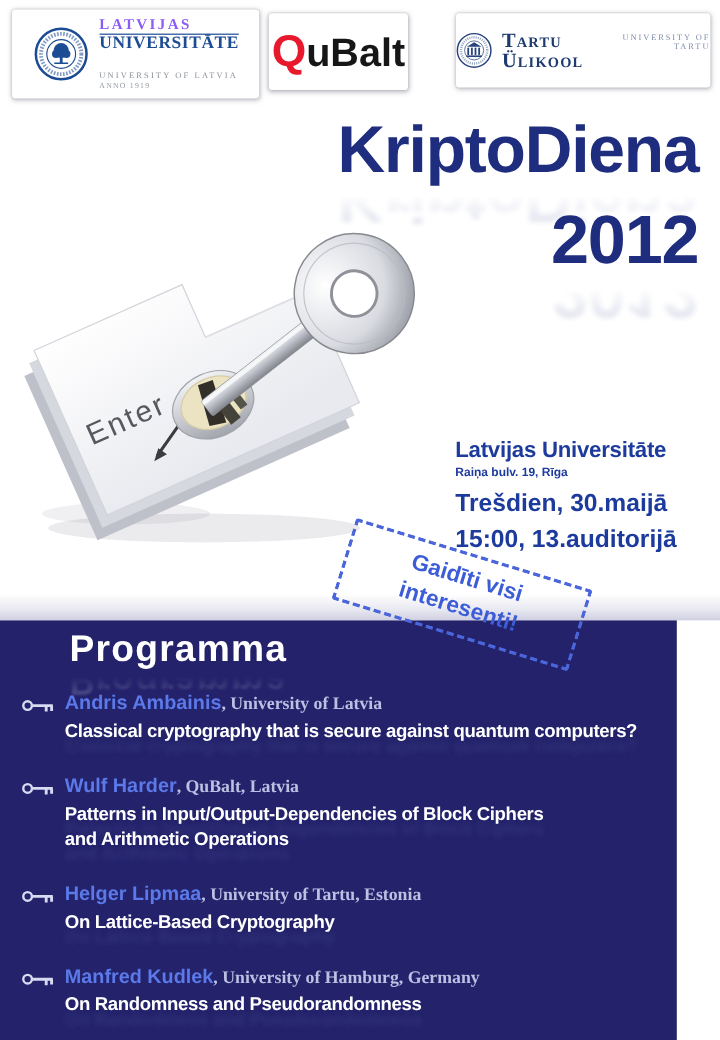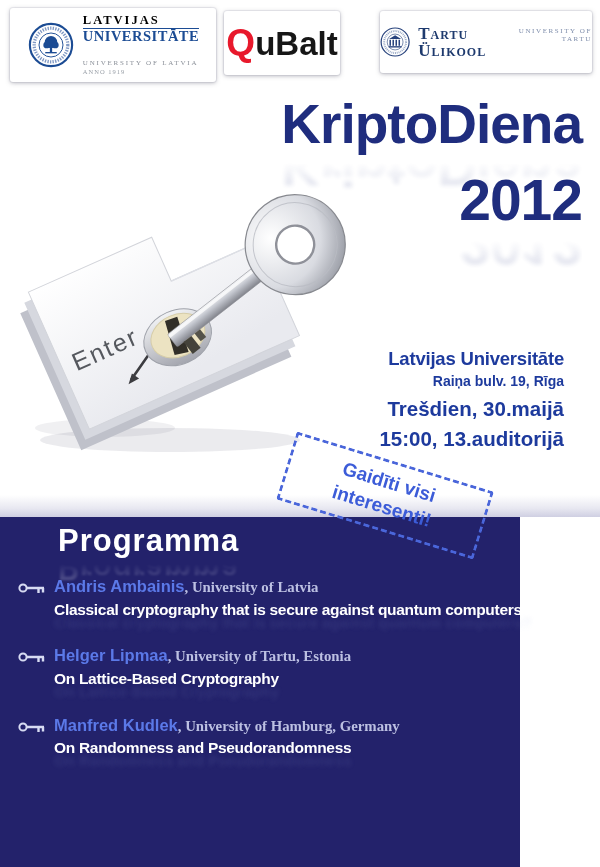--- a/index.html
+++ b/index.html
@@ -5,21 +5,21 @@
   html,body{margin:0;padding:0;background:#fff;}
   body{width:600px;height:867px;font-family:"Liberation Sans",sans-serif;-webkit-font-smoothing:antialiased;}
   .poster{position:relative;width:600px;height:867px;overflow:hidden;background:#fff;}
 
   
   .logo-card{position:absolute;background:#fff;border-radius:3px;
     box-shadow:0 1px 4px rgba(110,110,125,.5),0 0 0 1px #f2f2f5;
     display:flex;align-items:center;justify-content:center;}
   #lu-card{left:10px;top:8px;width:198px;height:74px;gap:8px;padding:0 4px;}
   .lu-text{display:flex;flex-direction:column;line-height:1.05;}
-  .lu-name1{font-family:"Liberation Serif",serif;font-weight:bold;color:#000000;font-size:12.5px;letter-spacing:2px;border-bottom:1px solid #1c4c94;padding-bottom:1px;}
+  .lu-name1{font-family:"Liberation Serif",serif;font-weight:bold;color:#8b5cf6;font-size:12.5px;letter-spacing:2px;border-bottom:1px solid #1c4c94;padding-bottom:1px;}
   .lu-name2{font-family:"Liberation Serif",serif;font-weight:bold;color:#1c4c94;font-size:14.5px;letter-spacing:.5px;margin-top:0;}
   .lu-sub{font-family:Liberation Serif, serif;color:#8b9099;font-size:7px;letter-spacing:1.8px;margin-top:16px;}
   .lu-anno{font-family:"Liberation Serif",serif;color:#9aa0a8;font-size:6.5px;letter-spacing:1px;margin-top:2px;}
 
   #qubalt-card{left:224px;top:11px;width:116px;height:64px;}
   .qubalt{font-size:33px;font-weight:bold;color:#161616;letter-spacing:0;}
   .qubalt .q{color:#e8192c;font-size:37px;}
 
   #tartu-card{left:380px;top:11px;width:212px;height:62px;gap:8px;}
   .tartu-text{display:flex;flex-direction:row;}
@@ -28,35 +28,35 @@
 
   
   .title-line{position:absolute;right:18px;text-align:right;color:#1f2d7e;font-weight:bold;line-height:1;letter-spacing:-1px;}
   #title1{top:97px;font-size:55px;}
   #title2{top:172px;font-size:57px;}
   .mirror{transform:scaleY(-1);opacity:.18;filter:blur(2px);margin-top:-14px;
     -webkit-mask-image:linear-gradient(to bottom,rgba(0,0,0,.95),transparent 55%);
     mask-image:linear-gradient(to bottom,rgba(0,0,0,.95),transparent 55%);}
 
   
-  .event{position:absolute;top:348px;right:36px;text-align:right;color:#1d3a9d;font-weight:bold;line-height:1.2;}
+  .event{position:absolute;top:364px;right:36px;color:#1d3a9d;font-weight:bold;line-height:1.2;}
   .event .venue{font-size:18.5px;letter-spacing:-.2px;margin-bottom:3px;}
-  .event .address{font-size:14px;margin-bottom:7px;}
+  .event .address{font-size:10px;margin-bottom:7px;}
   .event .date{font-size:20.5px;margin-bottom:5px;}
   .event .time{font-size:20.5px;}
 
   
   .note{position:absolute;left:282px;top:460px;width:196px;padding:7px 2px 9px;
     border:3px dashed #4a66da;border-radius:3px;transform:rotate(17deg);
     color:#3c5cd8;font-weight:bold;font-size:19px;text-align:center;line-height:1.3;z-index:6;}
 
   
   .fade{position:absolute;left:0;top:495px;width:600px;height:22px;
     background:linear-gradient(#ffffff 0%,#e8e8f1 60%,#cfcfe2 100%);}
-  .panel{position:absolute;left:0;top:517px;width:520px;height:350px;background:#23226b;}
+  .panel{position:absolute;left:0;top:517px;width:564px;height:350px;background:#23226b;}
   .prog-wrap{position:absolute;left:58px;top:6px;}
   .prog{color:#fff;font-size:31px;font-weight:bold;letter-spacing:1px;line-height:1.15;}
   .prog-mirror{transform:scaleY(-1);opacity:.3;filter:blur(1px);margin-top:-9px;
     -webkit-mask-image:linear-gradient(to bottom,rgba(0,0,0,.9),transparent 60%);
     mask-image:linear-gradient(to bottom,rgba(0,0,0,.9),transparent 60%);}
 
   .talks{position:absolute;left:18px;top:60px;width:570px;}
   .talk{display:flex;gap:9px;margin-bottom:26px;}
   .talk .bullet{flex:none;margin-top:4px;}
   .talk-name{font-size:16.5px;font-weight:bold;color:#5b79e8;line-height:1.2;}
@@ -199,20 +199,31 @@
         <svg class="bullet" width="27" height="16" viewBox="0 0 27 16">
           <circle cx="5" cy="7" r="3.6" fill="none" stroke="#d7dbf2" stroke-width="2"></circle>
           <path d="M9 7 H26 M20.5 7 V12 M25 7 V11.5" stroke="#d7dbf2" stroke-width="2.4" fill="none"></path>
         </svg>
         <div>
           <div class="talk-name"><span>Andris Ambainis</span><span class="talk-aff">, University of Latvia</span></div>
           <div class="talk-title">Classical cryptography that is secure against quantum computers?</div>
         </div>
       </div>
 
+      <div class="talk">
+        <svg class="bullet" width="27" height="16" viewBox="0 0 27 16">
+          <circle cx="5" cy="7" r="3.6" fill="none" stroke="#d7dbf2" stroke-width="2"></circle>
+          <path d="M9 7 H26 M20.5 7 V12 M25 7 V11.5" stroke="#d7dbf2" stroke-width="2.4" fill="none"></path>
+        </svg>
+        <div>
+          <div class="talk-name"><span>Wulf Harder</span><span class="talk-aff">, QuBalt, Latvia</span></div>
+          <div class="talk-title">Patterns in Input/Output-Dependencies of Block Ciphers
+and Arithmetic Operations</div>
+        </div>
+      </div>
 
       <div class="talk">
         <svg class="bullet" width="27" height="16" viewBox="0 0 27 16">
           <circle cx="5" cy="7" r="3.6" fill="none" stroke="#d7dbf2" stroke-width="2"></circle>
           <path d="M9 7 H26 M20.5 7 V12 M25 7 V11.5" stroke="#d7dbf2" stroke-width="2.4" fill="none"></path>
         </svg>
         <div>
           <div class="talk-name"><span>Helger Lipmaa</span><span class="talk-aff">, University of Tartu, Estonia</span></div>
           <div class="talk-title">On Lattice-Based Cryptography</div>
         </div>

